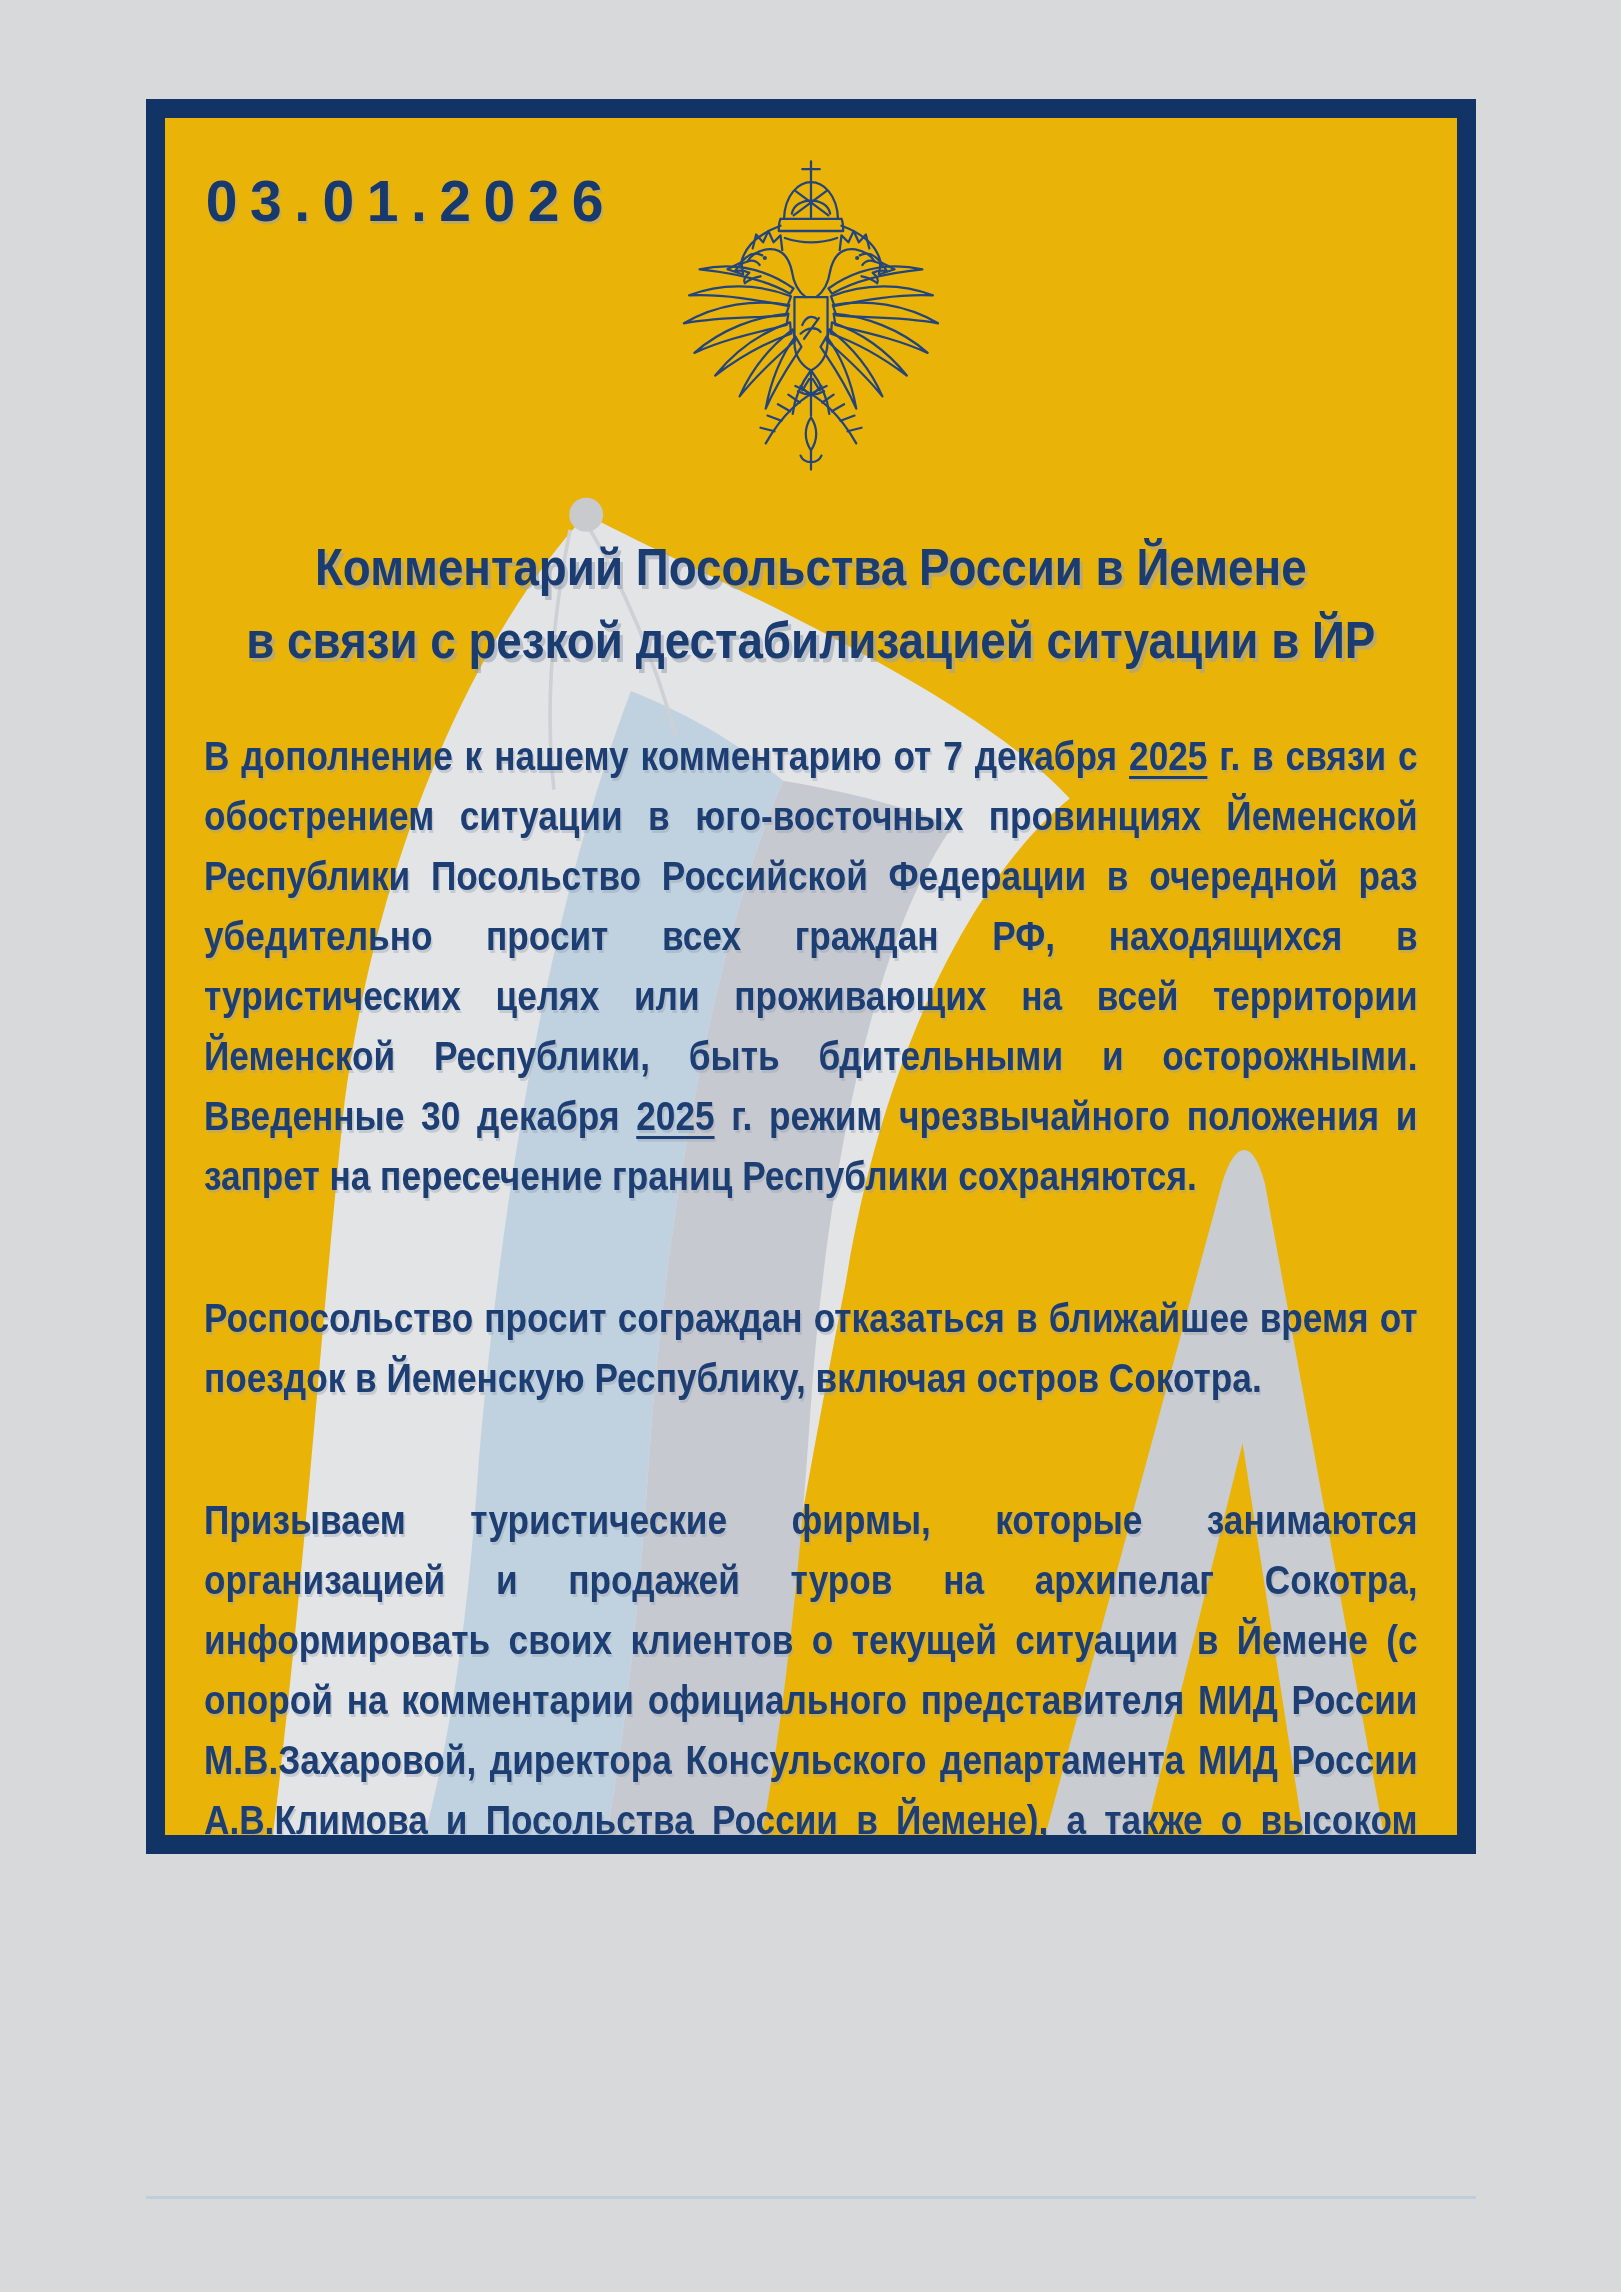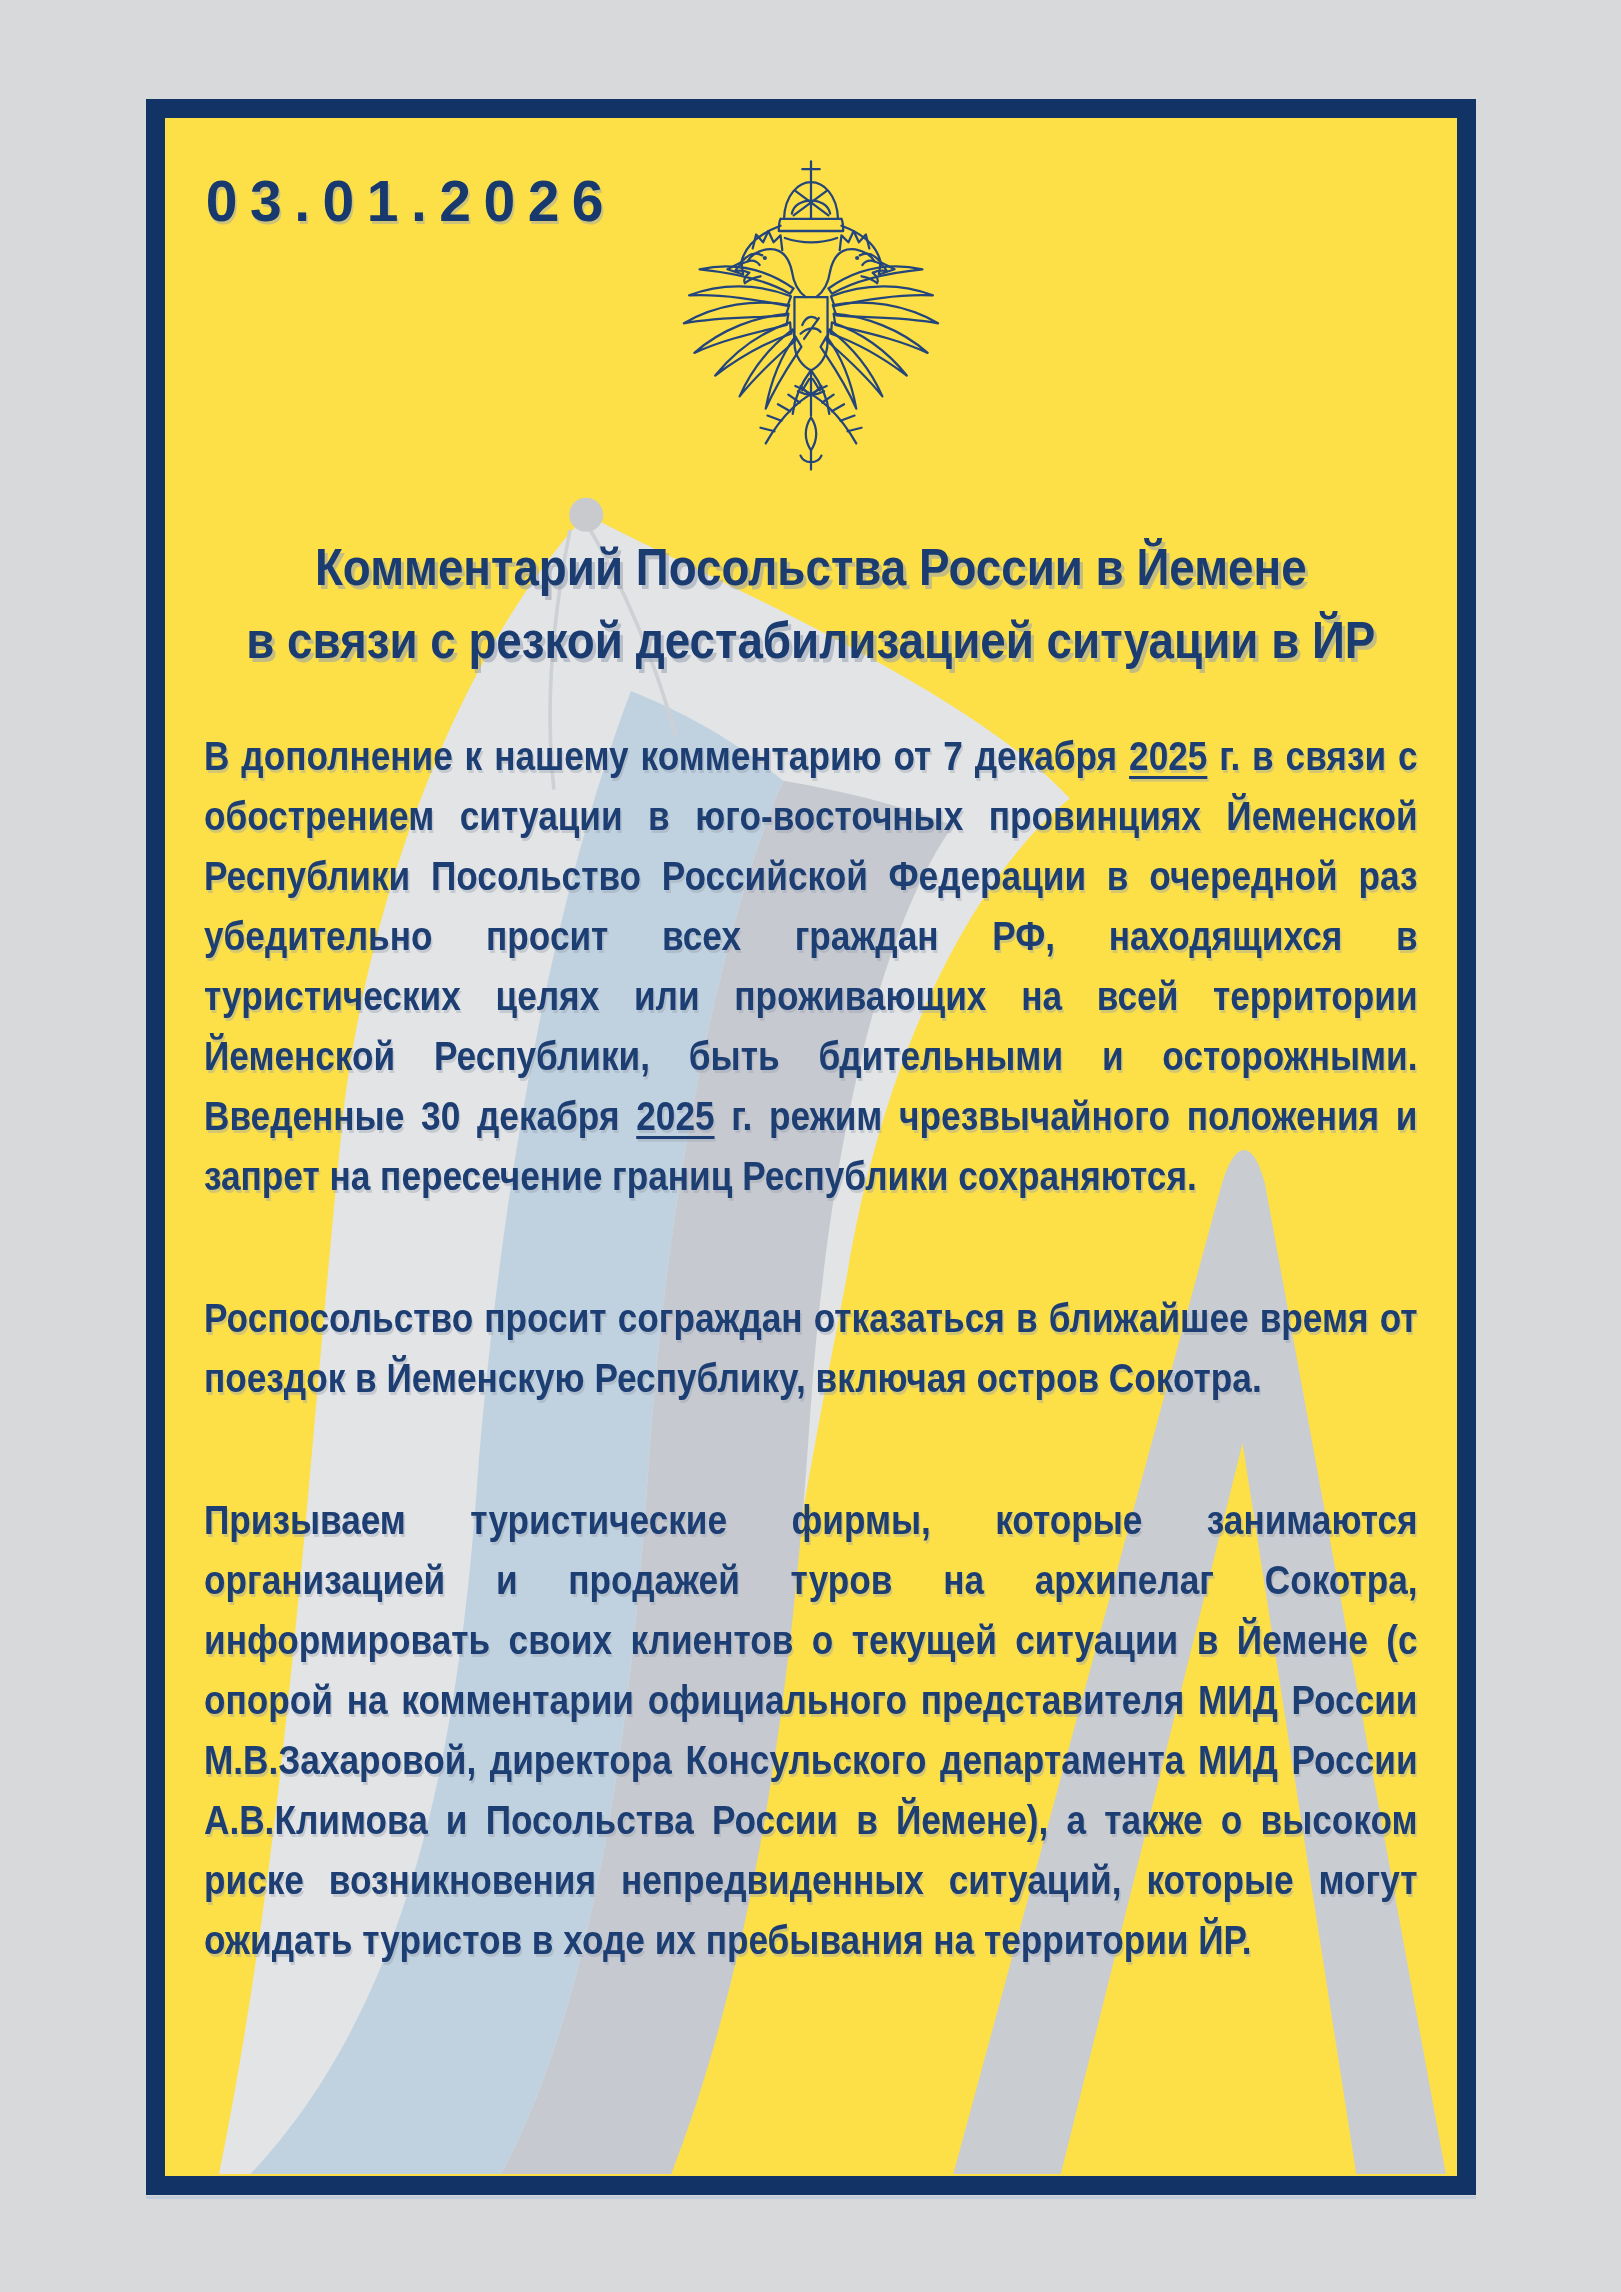--- a/index.html
+++ b/index.html
@@ -3,23 +3,23 @@
 <meta charset="utf-8">
 <style>
   html,body{margin:0;padding:0;}
   body{
     width:1622px;height:2293px;position:relative;
     background:#d8d9da;
     font-family:"Liberation Sans","DejaVu Sans",sans-serif;
     overflow:hidden;
   }
   .frame{
-    position:absolute;left:146px;top:99px;width:1330px;height:2096px;
+    position:absolute;left:146px;top:99px;width:1330px;height:1755px;
     border:19.7px solid #123366;box-sizing:border-box;
-    background:#fde047;overflow:hidden;
+    background:#eab308;overflow:hidden;
   }
   .frame-underline{
     position:absolute;left:146px;top:2196px;width:1330px;height:2.7px;
     background:#b9c6da;opacity:.7;
   }
   .wm{position:absolute;left:0;top:0;z-index:0;}
   .content{position:relative;z-index:2;padding:0 39px;}
   .header{position:relative;height:383px;}
   .date{
     position:absolute;left:1.8px;top:50px;

